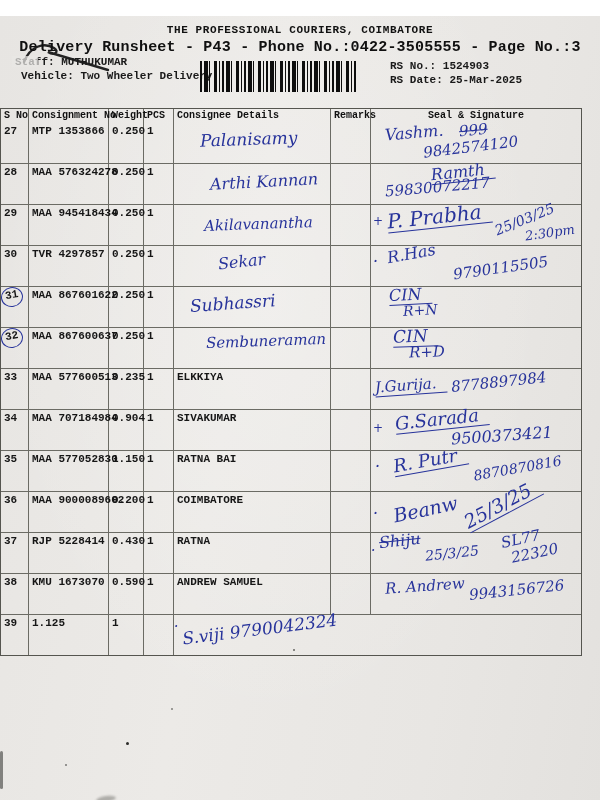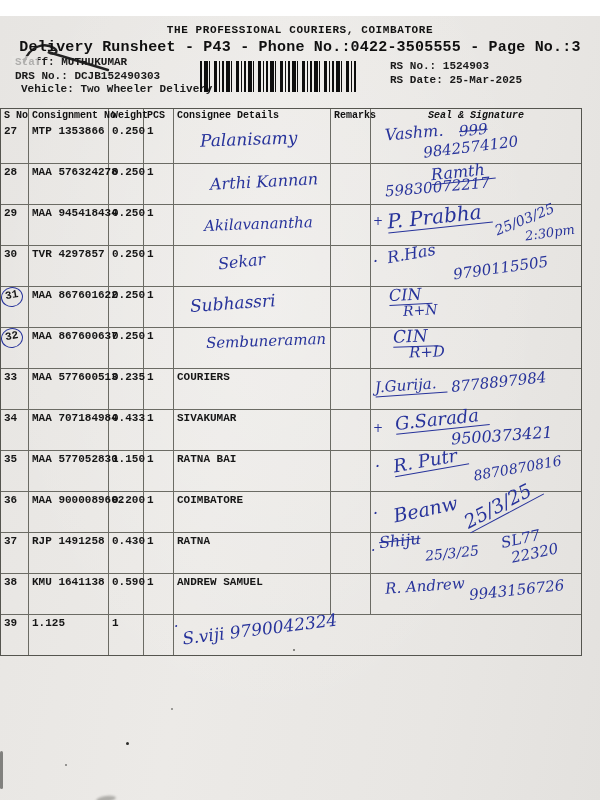--- a/index.html
+++ b/index.html
@@ -35,21 +35,21 @@
   
   .tbl{position:absolute;left:0;top:92px;width:580px;
     border:1px solid #55554f;background:transparent;}
   .trow{display:grid;grid-template-columns:28px 80px 35px 30px 157px 40px 1fr;
     border-top:1px solid #6b6b64;}
   .trow:first-child{border-top:none;}
   .cell{border-right:1px solid #6b6b64;position:relative;
     font-size:11px;font-weight:bold;padding:2px 3px;white-space:pre;color:#161616;}
   .cell:last-child{border-right:none;}
   .hcell{font-size:10px;height:12px;padding:1px 3px;color:#111;}
-  .hcell.c6{text-align:center;font-style:italic;}
+  .hcell.c6{text-align:center;}
   .drow .cell{height:36px;}
   .sno-circle{display:inline-block;border:1.6px solid #27339b;border-radius:50%;
     min-width:20px;height:17px;text-align:center;transform:rotate(-10deg);
     position:relative;left:-3px;top:-2px;padding-top:1px;}
   
   .hw{font-family:"DejaVu Serif", serif;font-style:italic;color:#27339b;
     position:absolute;white-space:pre;line-height:1;font-weight:normal;}
   .hw.u{border-bottom:1.5px solid #27339b;padding-right:10px;padding-bottom:1px;}
   .hw.strike{text-decoration:line-through;}
   
@@ -72,21 +72,20 @@
 
   <svg class="scribble" width="96" height="34">
     <path d="M4 22 C 10 6, 24 2, 34 8 C 40 12, 34 16, 28 12 L 88 30" stroke="#232323" stroke-width="2.4" fill="none" stroke-linecap="round"></path>
   </svg>
 
   <div class="title">THE PROFESSIONAL COURIERS, COIMBATORE</div>
   <div class="subtitle">Delivery Runsheet - P43 - Phone No.:0422-3505555 - Page No.:3</div>
 
   <div class="meta-left">
     <div class="ln">Staff: MUTHUKUMAR</div>
-    <div class="ln">DRS No.: DCJB152490303</div>
     <div class="ln v">Vehicle: Two Wheeler Delivery</div>
   </div>
   <div class="fade-patch"></div>
 
   <div class="barcode"></div>
 
   <div class="meta-right">
     <div class="ln">RS No.: 1524903</div>
     <div class="ln">RS Date: 25-Mar-2025</div>
   </div>
@@ -154,28 +153,28 @@
           <div class="cell">1</div>
           <div class="cell"><span class="hw" style="left: 32px; top: 6px; font-size: 15px; transform: rotate(-2deg);">Sembuneraman</span></div>
           <div class="cell"></div>
           <div class="cell"><span class="hw u" style="left: 22px; top: 0px; font-size: 17px; transform: rotate(-2deg);">CIN</span><span class="hw" style="left: 38px; top: 17px; font-size: 15px; transform: rotate(-2deg);">R+D</span></div>
         </div>
         <div class="trow drow">
           <div class="cell">33</div>
           <div class="cell">MAA 577600513</div>
           <div class="cell">0.235</div>
           <div class="cell">1</div>
-          <div class="cell">COURIERS</div>
+          <div class="cell">ELKKIYA</div>
           <div class="cell"></div>
           <div class="cell"><span class="hw u" style="left: 4px; top: 9px; font-size: 15px; transform: rotate(-4deg);">J.Gurija.</span><span class="hw" style="left: 80px; top: 6px; font-size: 15px; transform: rotate(-6deg);">8778897984</span></div>
         </div>
         <div class="trow drow">
           <div class="cell">34</div>
           <div class="cell">MAA 707184984</div>
-          <div class="cell">0.433</div>
+          <div class="cell">0.904</div>
           <div class="cell">1</div>
           <div class="cell">SIVAKUMAR</div>
           <div class="cell"></div>
           <div class="cell"><span class="hw" style="left: 2px; top: 12px; font-size: 12px; transform: rotate(0deg);">+</span><span class="hw u" style="left: 24px; top: 0px; font-size: 18px; transform: rotate(-6deg);">G.Sarada</span><span class="hw" style="left: 80px; top: 18px; font-size: 16px; transform: rotate(-4deg);">9500373421</span></div>
         </div>
         <div class="trow drow">
           <div class="cell">35</div>
           <div class="cell">MAA 577052830</div>
           <div class="cell">1.150</div>
           <div class="cell">1</div>
@@ -187,30 +186,30 @@
           <div class="cell">36</div>
           <div class="cell">MAA 9000089602</div>
           <div class="cell">0.200</div>
           <div class="cell">1</div>
           <div class="cell">COIMBATORE</div>
           <div class="cell"></div>
           <div class="cell"><span class="hw" style="left: 2px; top: 14px; font-size: 16px; transform: rotate(0deg);">·</span><span class="hw" style="left: 22px; top: 8px; font-size: 19px; transform: rotate(-12deg);">Beanw</span><span class="hw u" style="left: 90px; top: 2px; font-size: 19px; transform: rotate(-28deg);">25/3/25</span></div>
         </div>
         <div class="trow drow">
           <div class="cell">37</div>
-          <div class="cell">RJP 1491258</div>
+          <div class="cell">RJP 5228414</div>
           <div class="cell">0.430</div>
           <div class="cell">1</div>
           <div class="cell">RATNA</div>
           <div class="cell"></div>
           <div class="cell"><span class="hw" style="left: 0px; top: 10px; font-size: 14px; transform: rotate(0deg);">·</span><span class="hw strike" style="left: 8px; top: 0px; font-size: 16px; transform: rotate(-6deg);">Shiju</span><span class="hw" style="left: 54px; top: 13px; font-size: 14px; transform: rotate(-6deg);">25/3/25</span><span class="hw" style="left: 130px; top: -1px; font-size: 15px; transform: rotate(-12deg);">SL77</span><span class="hw" style="left: 140px; top: 13px; font-size: 15px; transform: rotate(-12deg);">22320</span></div>
         </div>
         <div class="trow drow">
           <div class="cell">38</div>
-          <div class="cell">KMU 1641138</div>
+          <div class="cell">KMU 1673070</div>
           <div class="cell">0.590</div>
           <div class="cell">1</div>
           <div class="cell">ANDREW SAMUEL</div>
           <div class="cell"></div>
           <div class="cell"><span class="hw" style="left: 14px; top: 5px; font-size: 15px; transform: rotate(-4deg);">R. Andrew</span><span class="hw" style="left: 98px; top: 9px; font-size: 15px; transform: rotate(-6deg);">9943156726</span></div>
         </div>
         <div class="trow drow">
           <div class="cell">39</div>
           <div class="cell">1.125</div>
           <div class="cell">1</div>

